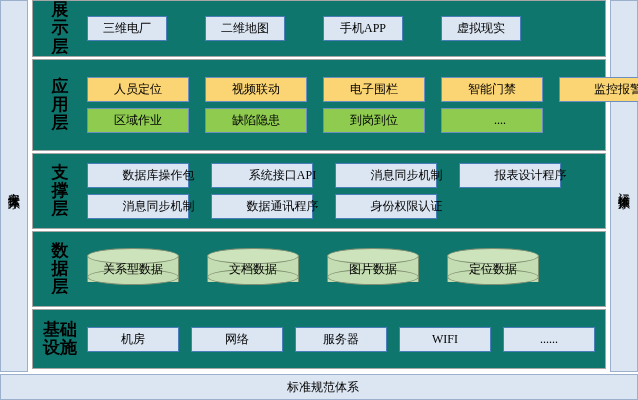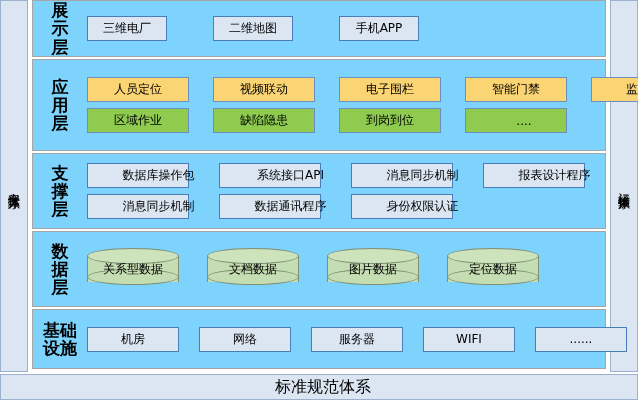--- a/index.html
+++ b/index.html
@@ -57,24 +57,25 @@
     box-sizing: border-box;
     display: flex;
     flex-direction: column;
     gap: 2px;
   }
 
   .layer {
     position: relative;
     box-sizing: border-box;
     border: 1px solid #a6a6a6;
-    background: #7dd3fc;
+    background: #0f766e;
     display: flex;
     align-items: center;
     padding-left: 2px;
+    font-family: Liberation Serif, serif;
   }
   .layer-display { flex: 0 0 56px; }
   .layer-app     { flex: 0 0 92px; }
   .layer-support { flex: 0 0 76px; }
   .layer-data    { flex: 0 0 76px; }
   .layer-infra   { flex: 0 0 60px; }
 
   .layer-label {
     flex: 0 0 50px;
     display: flex;
@@ -100,21 +101,21 @@
     align-self: stretch;
     display: flex;
     flex-direction: column;
     justify-content: center;
     gap: 6px;
     padding: 0 6px 0 2px;
   }
   .row {
     display: flex;
     align-items: center;
-    gap: 8px;
+    gap: 0px;
   }
 
   
   .node {
     box-sizing: border-box;
     height: 25px;
     display: flex;
     align-items: center;
     justify-content: center;
     font-size: 12px;
@@ -215,21 +216,21 @@
     left: 0;
     right: 0;
     bottom: 0;
     height: 26px;
     background: #dce6f2;
     border: 1px solid #9ab0cd;
     box-sizing: border-box;
     display: flex;
     align-items: center;
     justify-content: center;
-    font-size: 16px;
+    font-size: 12px;
     color: #000000;
     padding-left: 8px;
   }
 </style>
 </head>
 <body>
 
 <div id="diagram">
 
   <div class="side-bar left">
@@ -244,20 +245,21 @@
 
     <div class="layer layer-display">
       <div class="layer-label">
         <span class="lbl-inner">展示层</span>
       </div>
       <div class="layer-body">
         <div class="row row-display">
           <div class="node blue">三维电厂</div>
           <div class="node blue">二维地图</div>
           <div class="node blue">手机APP</div>
+          <div class="node blue">虚拟现实</div>
         </div>
       </div>
     </div>
 
     <div class="layer layer-app">
       <div class="layer-label">
         <span class="lbl-inner">应用层</span>
       </div>
       <div class="layer-body">
         <div class="row row-app">

